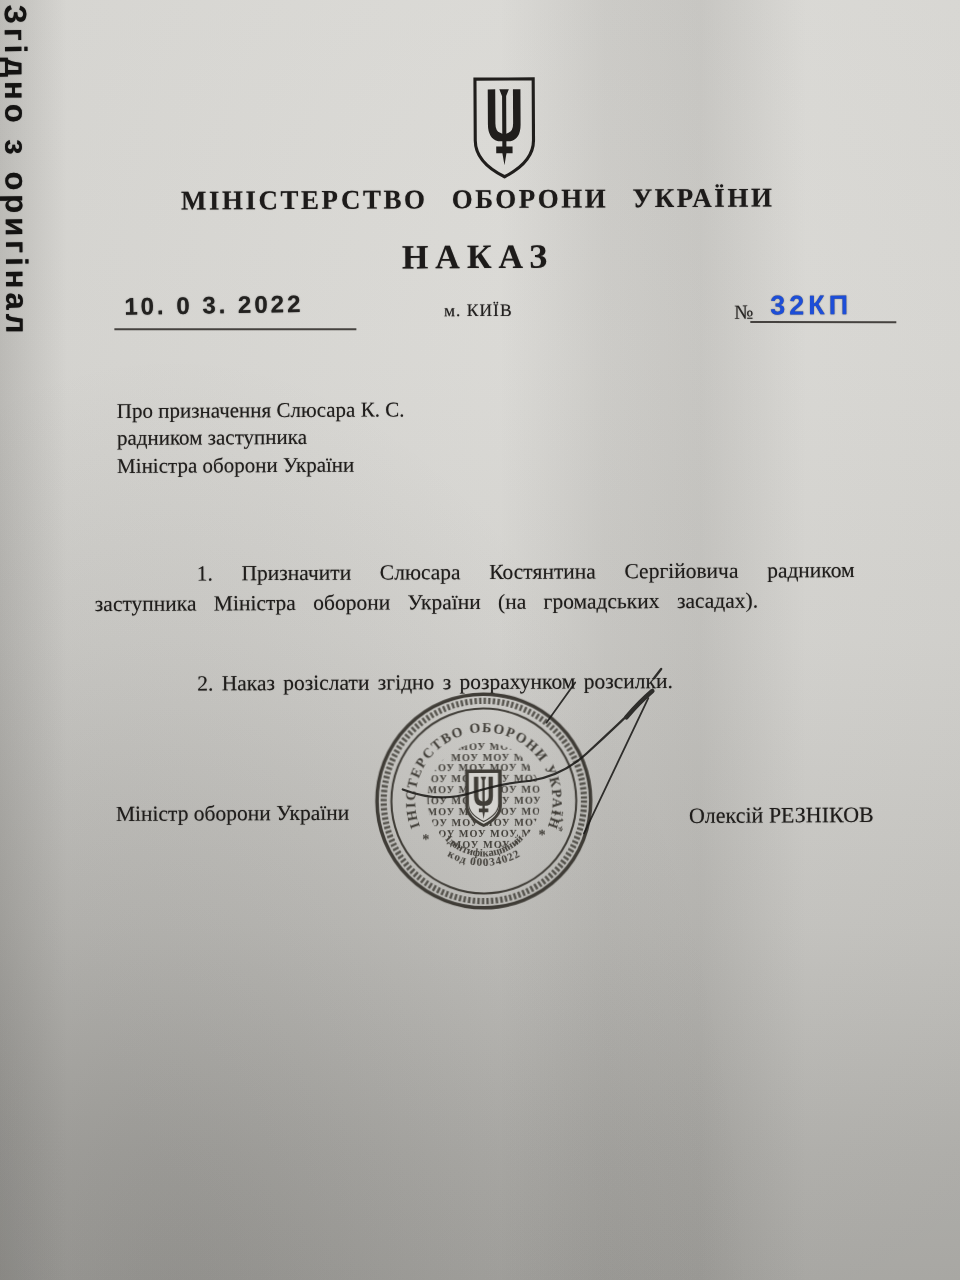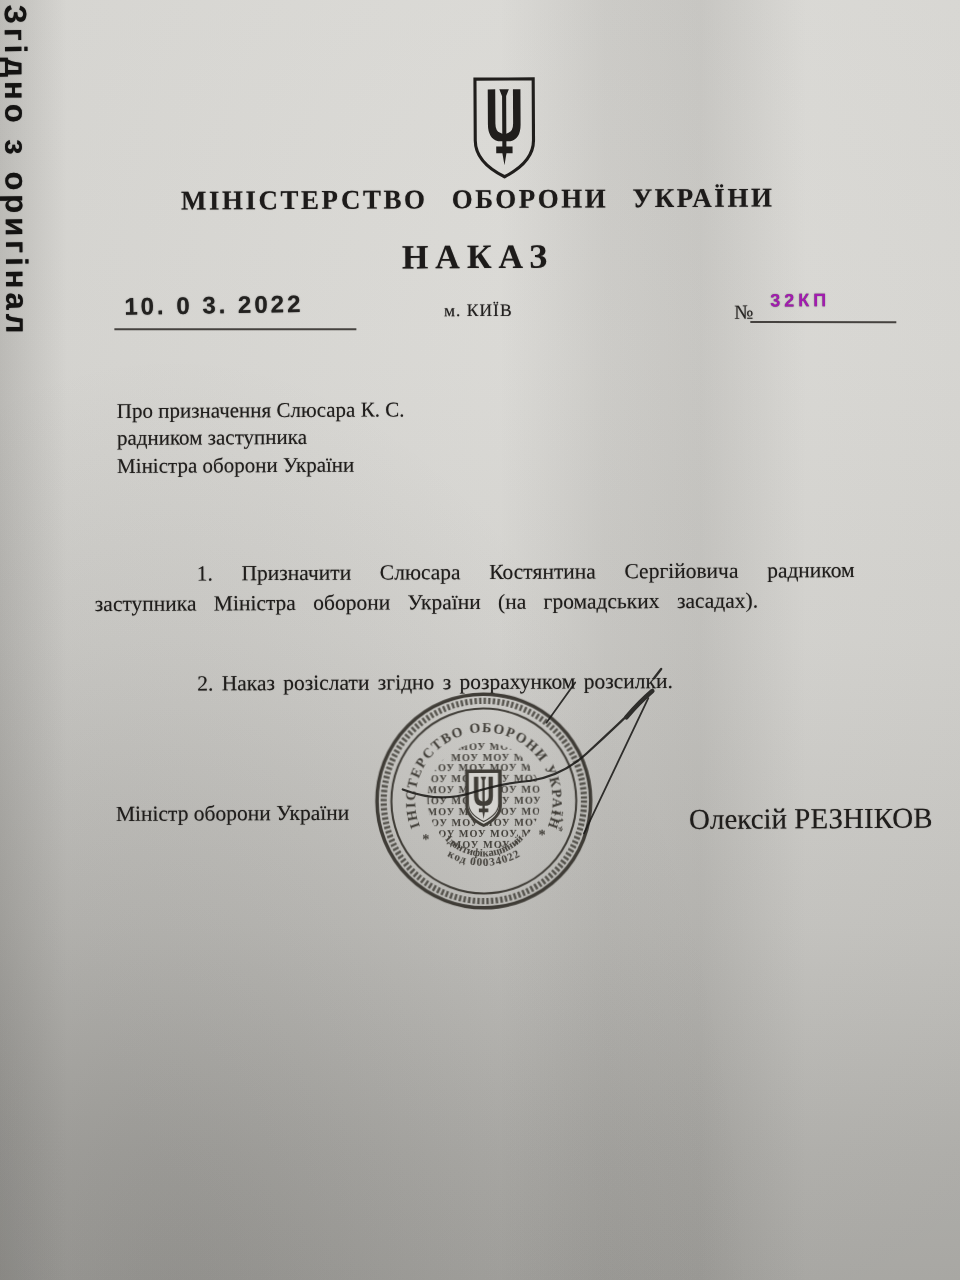--- a/index.html
+++ b/index.html
@@ -36,33 +36,33 @@
   .date-stamp{
     position:absolute;left:126px;top:290px;transform:rotate(-0.6deg);
     font-family:"Liberation Sans",sans-serif;font-weight:bold;font-size:24px;
     letter-spacing:3px;color:#232220;text-shadow:0 0 1.2px rgba(20,20,20,.7);
   }
   .date-underline{position:absolute;left:116px;top:327px;width:242px;height:2px;background:#45423f;transform:rotate(0.3deg);}
   .city{position:absolute;left:0;top:300px;width:960px;text-align:center;font-size:17.5px;letter-spacing:1px;color:#232120;}
   .no-sign{position:absolute;left:736px;top:302px;font-size:20px;color:#2a2826;}
   .number-stamp{
     position:absolute;left:772px;top:292px;
-    font-family:"Liberation Sans",sans-serif;font-weight:bold;font-size:18px;
-    letter-spacing:4px;color:#a21caf;text-shadow:0 0 1.2px rgba(20,20,20,.7);
+    font-family:"Liberation Sans",sans-serif;font-weight:bold;font-size:27px;
+    letter-spacing:4px;color:#1d4ed8;text-shadow:0 0 1.2px rgba(20,20,20,.7);
   }
   .number-underline{position:absolute;left:752px;top:323px;width:146px;height:2px;background:#45423f;transform:rotate(0.4deg);}
 
   .subject{position:absolute;left:118px;top:396px;font-size:21px;line-height:1.3;color:#201e1c;}
 
   .para{position:absolute;left:95px;width:760px;margin:0;font-size:21.5px;line-height:1.38;color:#1f1d1b;}
   .p1{top:558px;text-align:justify;text-indent:102px;word-spacing:12px;}
   .p2{top:668px;text-indent:102px;word-spacing:3px;}
 
   .signer-title{position:absolute;left:115px;top:800px;font-size:21.5px;color:#1f1d1b;}
-  .signer-name{position:absolute;left:688px;top:804px;font-size:29px;color:#1f1d1b;}
+  .signer-name{position:absolute;left:688px;top:804px;font-size:22px;color:#1f1d1b;}
 
   .stamp{position:absolute;left:370px;top:688px;filter:blur(.3px);opacity:.94;}
   .stamp text{font-family:"Liberation Serif",serif;}
   .sig-overlay{position:absolute;inset:0;pointer-events:none;}
 </style>
 </head>
 <body>
 
 <svg width="0" height="0" style="position:absolute" aria-hidden="true">
   <defs>

